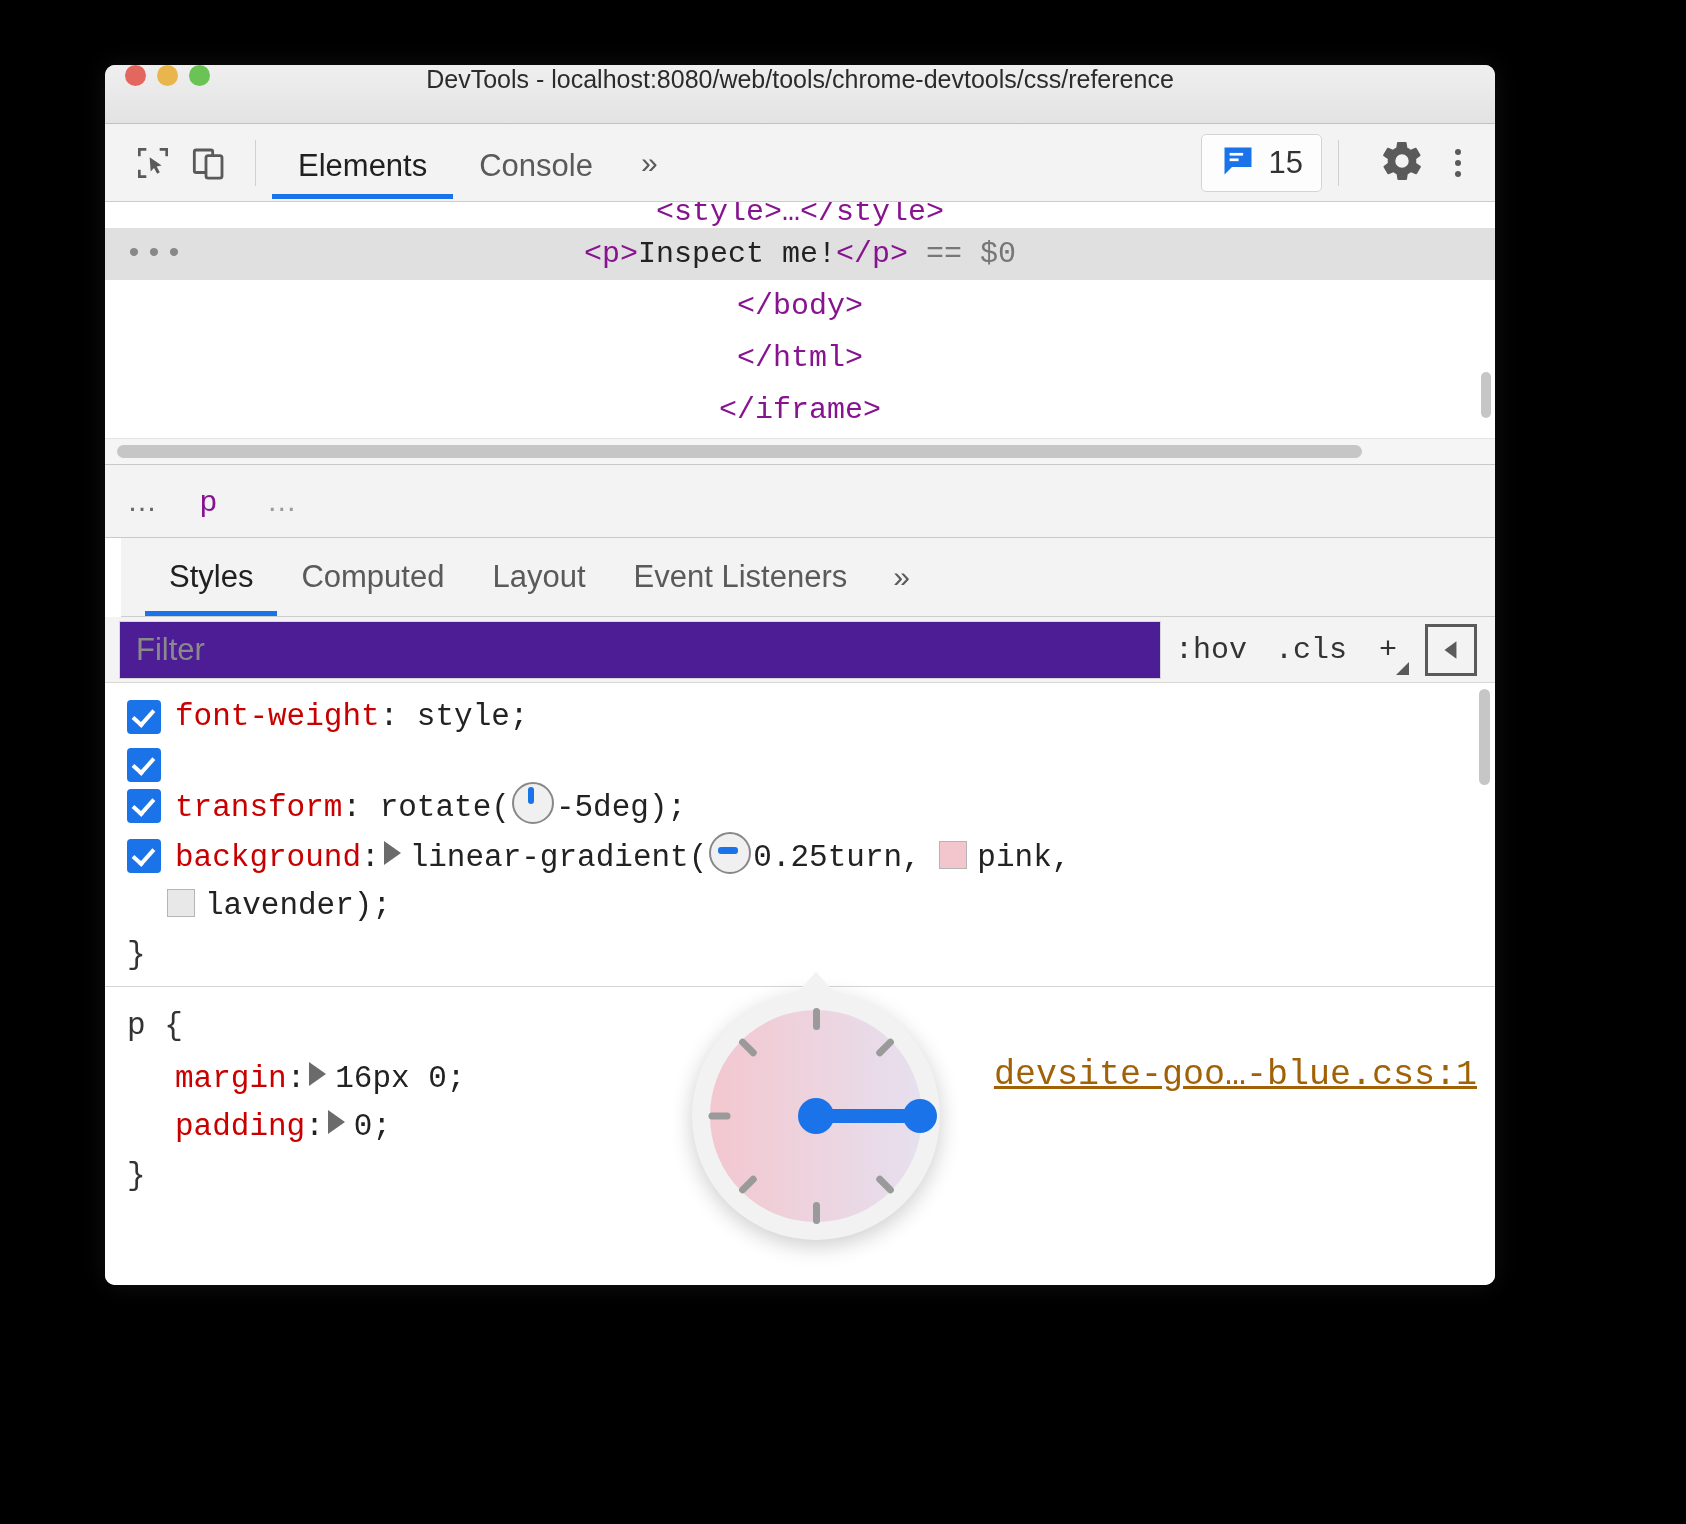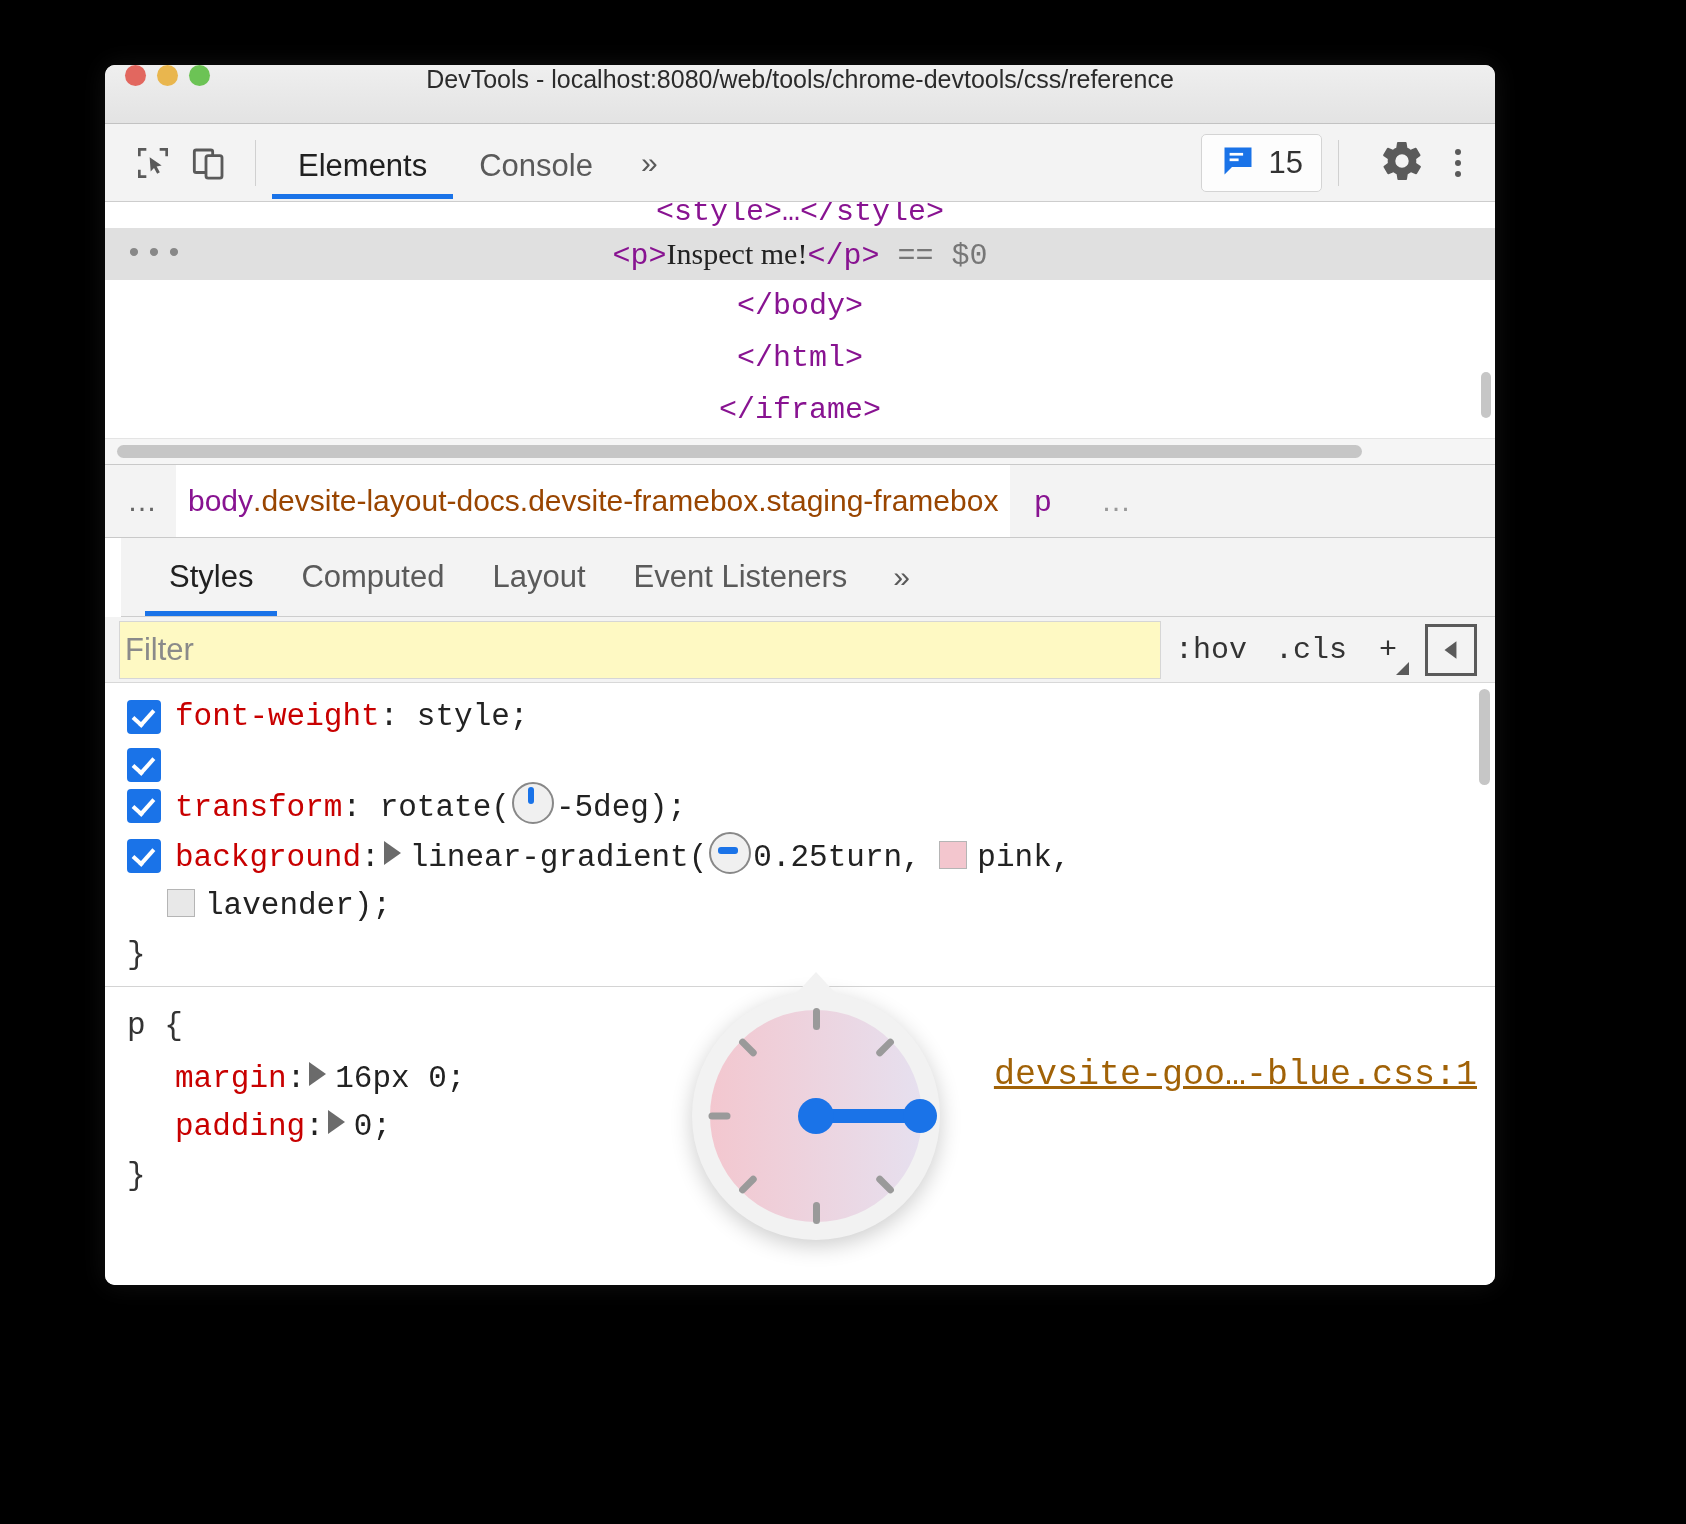--- a/index.html
+++ b/index.html
@@ -136,21 +136,21 @@
     text-align: center;
     position: relative;
   }
   .dom-line.selected .ell {
     position: absolute;
     left: 20px;
     color: #888;
     letter-spacing: 2px;
   }
   .tagname { color: #881391; }
-  .texty   { color: #222; font-family: Liberation Serif, serif; }
+  .texty   { color: #222; }
   .eqd     { color: #777; }
   .dom-scroll-v {
     position: absolute;
     right: 4px;
     top: 170px;
     width: 10px;
     height: 46px;
     background: #c6c6c6;
     border-radius: 5px;
   }
@@ -241,26 +241,26 @@
     display: flex;
     align-items: center;
     padding: 0 14px;
     box-sizing: border-box;
     gap: 0;
     border-bottom: 1px solid #d8d8d8;
   }
   .filter-input {
     flex: 1;
     height: 58px;
-    background: #fef9c3;
+    background: #4c1d95;
     border: 1px solid #d6d6d6;
     box-sizing: border-box;
     display: flex;
     align-items: center;
-    padding-left: 5px;
+    padding-left: 16px;
     font-size: 31px;
     color: #8a8a8a;
     font-family: "Liberation Sans", sans-serif;
   }
   .tool-btn {
     font-family: "Liberation Mono", monospace;
     font-size: 30px;
     color: #333;
     padding: 0 14px;
     white-space: nowrap;
@@ -530,24 +530,20 @@
       <div class="dom-line">&lt;/html&gt;</div>
       <div class="dom-line">&lt;/iframe&gt;</div>
 
       <div class="dom-scroll-v"></div>
       <div class="dom-hbar-track"></div>
       <div class="dom-scroll-h"></div>
     </div>
 
     <div class="breadcrumb">
       <div class="bc-ell">…</div>
-      <div class="bc-crumb sel">
-        <span class="bc-tag">body</span>
-          <span class="bc-cls">.devsite-layout-docs.devsite-framebox.staging-framebox</span>
-      </div>
       <div class="bc-crumb p">p</div>
       <div class="bc-ell-right">…</div>
     </div>
 
     <div class="side-tabs">
       <div class="side-tab active">Styles</div>
       <div class="side-tab">Computed</div>
       <div class="side-tab">Layout</div>
       <div class="side-tab">Event Listeners</div>
       <div class="chevron-more">»</div>

